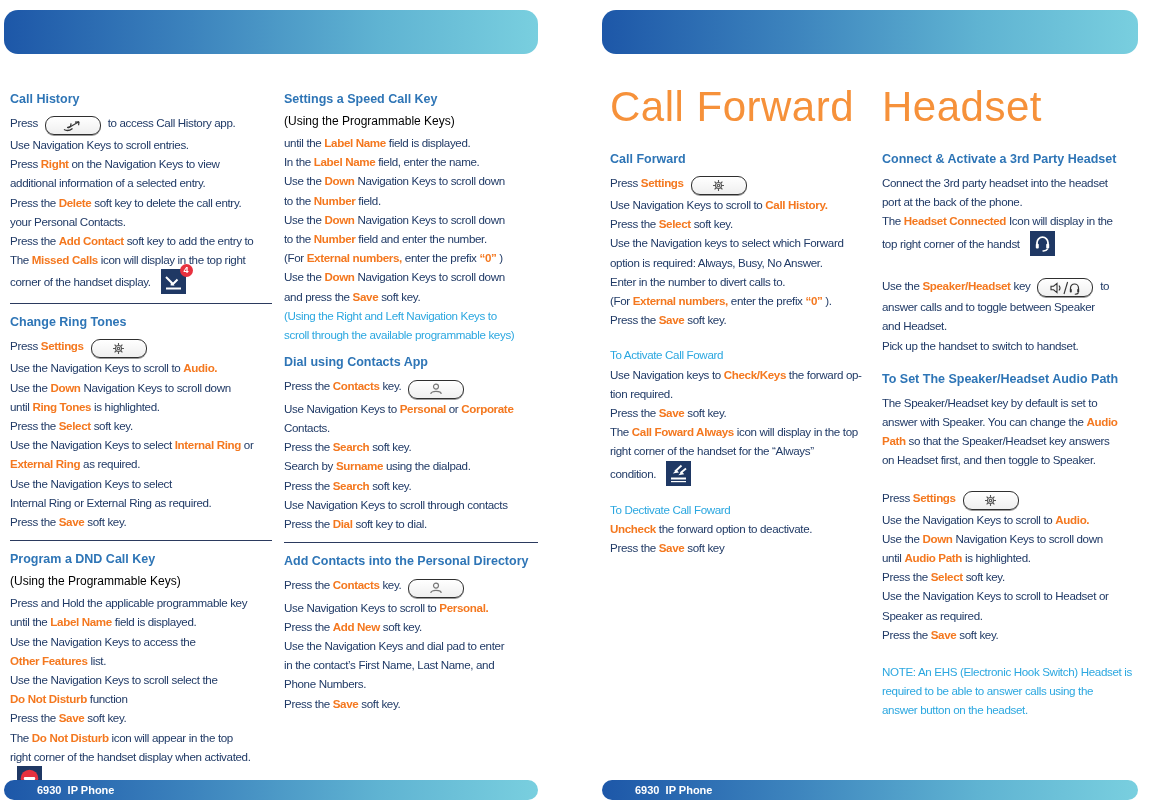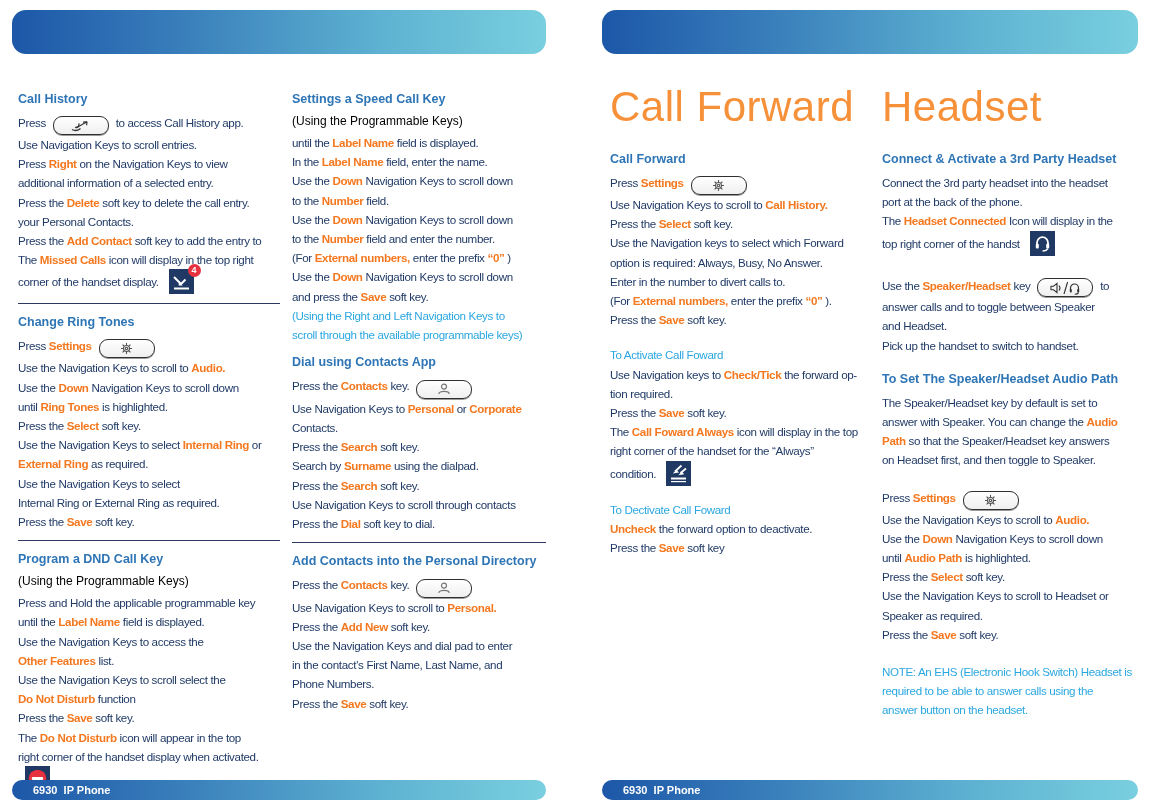--- a/index.html
+++ b/index.html
@@ -1,25 +1,25 @@
 <!DOCTYPE html>
 <html><head>
 <meta charset="utf-8">
 <style>
   html,body{margin:0;padding:0;background:#fff;}
   body{width:1174px;height:809px;overflow:hidden;font-family:"Liberation Sans",sans-serif;}
   .canvas{position:relative;width:1174px;height:809px;background:#fff;}
   .page{position:absolute;top:0;height:809px;}
-  #page1{left:12px;width:534px;}
+  #page1{left:4px;width:534px;}
   #page2{left:602px;width:536px;}
   .header-bar{position:absolute;top:10px;left:0;right:0;height:44px;border-radius:14px;
     background:linear-gradient(90deg,#1d57a8 0%,#3c83bd 35%,#5fb3d2 70%,#79cfdf 100%);}
   .footer-bar{position:absolute;bottom:9px;left:0;right:0;height:20px;border-radius:10px;box-sizing:border-box;
     background:linear-gradient(90deg,#1d57a8 0%,#3c83bd 35%,#5fb3d2 70%,#79cfdf 100%);
-    color:#fff;font-size:11px;font-weight:bold;line-height:20px;padding-left:21px;white-space:pre;}
+    color:#fff;font-size:11px;font-weight:bold;line-height:20px;padding-left:33px;white-space:pre;}
   .col{position:absolute;top:90px;}
   #p1c1{left:6px;width:264px;}
   #p1c2{left:280px;width:256px;}
   #p2c1{left:8px;top:84px;width:262px;}
   #p2c2{left:280px;top:84px;width:258px;}
   .title{color:#f6913a;font-size:42px;line-height:46px;font-weight:400;letter-spacing:.5px;margin:0 0 20px;}
   .sec{margin:0 0 2px;}
   .h{color:#2e75b6;font-weight:bold;font-size:12.5px;line-height:19px;margin:9px 0 4px;}
   .sec:first-of-type .h{margin-top:0;}
   .hi{color:#000000;font-size:12px;line-height:17px;margin:0 0 3px;}
@@ -184,21 +184,21 @@
             </span></div>
           <div class="line"><span class="b">Use Navigation Keys to scroll to </span><span class="o">Call History.</span></div>
           <div class="line"><span class="b">Press the </span><span class="o">Select</span><span class="b"> soft key.</span></div>
           <div class="line"><span class="b">Use the Navigation keys to select which Forward</span></div>
           <div class="line"><span class="b">option is required: Always, Busy, No Answer.</span></div>
           <div class="line"><span class="b">Enter in the number to divert calls to.</span></div>
           <div class="line"><span class="b">(For </span><span class="o">External numbers,</span><span class="b"> enter the prefix </span><span class="o">“0”</span><span class="b"> ).</span></div>
           <div class="line"><span class="b">Press the </span><span class="o">Save</span><span class="b"> soft key.</span></div>
           <div class="spacer" style="height: 16px;"></div>
           <div class="line"><span class="ib">To Activate Call Foward</span></div>
-          <div class="line"><span class="b">Use Navigation keys to </span><span class="o">Check/Tick</span><span class="b"> the forward op-</span></div>
+          <div class="line"><span class="b">Use Navigation keys to </span><span class="o">Check/Keys</span><span class="b"> the forward op-</span></div>
           <div class="line"><span class="b">tion required.</span></div>
           <div class="line"><span class="b">Press the </span><span class="o">Save</span><span class="b"> soft key.</span></div>
           <div class="line"><span class="b">The </span><span class="o">Call Foward Always</span><span class="b"> icon will display in the top</span></div>
           <div class="line"><span class="b">right corner of the handset for the “Always”</span></div>
           <div class="line"><span class="b">condition.  </span><span class="navyicon">
               <svg width="25" height="25" viewBox="0 0 25 25">
                 <rect width="25" height="25" fill="#1f3864"></rect>
                 <line x1="15.5" y1="4.5" x2="9" y2="10.5" stroke="#fff" stroke-width="1.8"></line>
                 <path d="M6.8 12.6 l6.2-1 -2.6-2.8 z" fill="#fff"></path>
                 <line x1="20" y1="7.5" x2="14.5" y2="12" stroke="#fff" stroke-width="1.8"></line>

